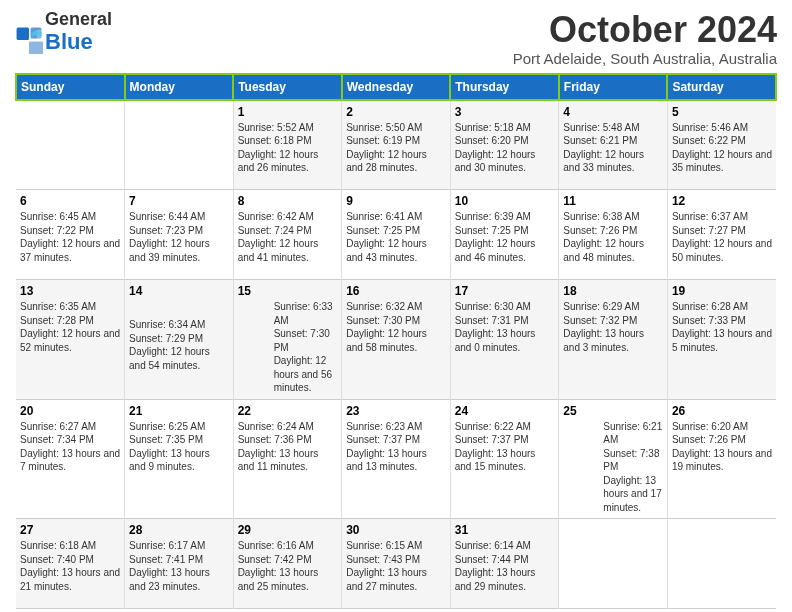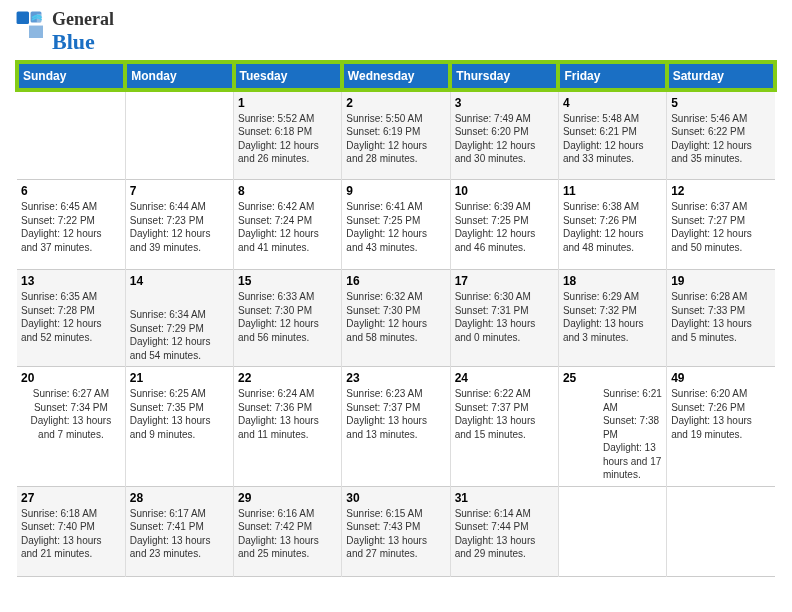--- a/index.html
+++ b/index.html
@@ -11,23 +11,22 @@
       padding: 10px 15px 15px 15px;
     }
     .header-area {
       display: flex;
       align-items: flex-start;
       justify-content: space-between;
       margin-bottom: 6px;
     }
     .logo {
       display: flex;
-      align-items: flex-start;
-      gap: 7px;
-      font-family: Liberation Serif, serif;
+      align-items: flex-end;
+      gap: 0px;
     }
     .logo-text {
       display: flex;
       flex-direction: column;
       line-height: 1.1;
     }
     .logo-general {
       font-size: 18px;
       font-weight: bold;
       color: #333;
@@ -60,21 +59,21 @@
       border-collapse: collapse;
       font-size: 11px;
     }
     thead tr th {
       background-color: #1a6fc4;
       color: #fff;
       padding: 5px 4px;
       text-align: left;
       font-size: 12px;
       font-weight: bold;
-      border: 4px solid #84cc16;
+      border: 2px solid #84cc16;
     }
     tbody tr {
       border-bottom: 1px solid #ccc;
     }
     tbody tr:nth-child(odd) {
       background-color: #f5f5f5;
     }
     tbody tr:nth-child(even) {
       background-color: #fff;
     }
@@ -111,20 +110,24 @@
       <polygon points="18,20 36,20 36,36 18,36" fill="#1a6fc4" opacity="0.5"></polygon>
       <path d="M28 5 L34 5 L34 16 L28 16 Z" fill="#fff" opacity="0.3"></path>
       <path d="M22 10 Q30 4 34 10" fill="none" stroke="#4ac8f0" stroke-width="2.5"></path>
       <path d="M22 13 Q30 7 34 13" fill="none" stroke="#4ac8f0" stroke-width="2"></path>
     </svg>
     <div class="logo-text">
       <span class="logo-general">General</span>
       <span class="logo-blue">Blue</span>
     </div>
   </div>
+  <div class="title-area">
+    <div class="month-title">October 2024</div>
+    <div class="location">Port Adelaide, South Australia, Australia</div>
+  </div>
 </div>
 
 <table>
   <thead>
     <tr>
     <th>Sunday</th>
         <th>Monday</th>
         <th>Tuesday</th>
         <th>Wednesday</th>
         <th>Thursday</th>
@@ -143,21 +146,21 @@
 Daylight: 12 hours and 26 minutes.</div>
         </td>
         <td>
           <span class="day-num">2</span>
           <div class="day-info" style="white-space: pre-line;">Sunrise: 5:50 AM
 Sunset: 6:19 PM
 Daylight: 12 hours and 28 minutes.</div>
         </td>
         <td>
           <span class="day-num">3</span>
-          <div class="day-info" style="white-space: pre-line;">Sunrise: 7:49 AM
+          <div class="day-info" style="white-space: pre-line;">Sunrise: 5:18 AM
 Sunset: 6:20 PM
 Daylight: 12 hours and 30 minutes.</div>
         </td>
         <td>
           <span class="day-num">4</span>
           <div class="day-info" style="white-space: pre-line;">Sunrise: 5:48 AM
 Sunset: 6:21 PM
 Daylight: 12 hours and 33 minutes.</div>
         </td>
         <td>
@@ -219,21 +222,21 @@
 Daylight: 12 hours and 52 minutes.</div>
         </td>
         <td>
           <span class="day-num">14</span>
           <div class="day-info" style="white-space: pre-line; margin-top: 20px;">Sunrise: 6:34 AM
 Sunset: 7:29 PM
 Daylight: 12 hours and 54 minutes.</div>
         </td>
         <td>
           <span class="day-num">15</span>
-          <div class="day-info" style="white-space: pre-line;">Sunrise: 6:33 AM
+          <div class="day-info" style="white-space: pre-line; margin-left: 36px;">Sunrise: 6:33 AM
 Sunset: 7:30 PM
 Daylight: 12 hours and 56 minutes.</div>
         </td>
         <td>
           <span class="day-num">16</span>
           <div class="day-info" style="white-space: pre-line;">Sunrise: 6:32 AM
 Sunset: 7:30 PM
 Daylight: 12 hours and 58 minutes.</div>
         </td>
         <td>
@@ -251,21 +254,21 @@
         <td>
           <span class="day-num">19</span>
           <div class="day-info" style="white-space: pre-line;">Sunrise: 6:28 AM
 Sunset: 7:33 PM
 Daylight: 13 hours and 5 minutes.</div>
         </td>
       </tr>
       <tr>
         <td>
           <span class="day-num">20</span>
-          <div class="day-info" style="white-space: pre-line; text-align: center;">Sunrise: 6:27 AM
+          <div class="day-info" style="white-space: pre-line;">Sunrise: 6:27 AM
 Sunset: 7:34 PM
 Daylight: 13 hours and 7 minutes.</div>
         </td>
         <td>
           <span class="day-num">21</span>
           <div class="day-info" style="white-space: pre-line;">Sunrise: 6:25 AM
 Sunset: 7:35 PM
 Daylight: 13 hours and 9 minutes.</div>
         </td>
         <td>
@@ -286,21 +289,21 @@
 Sunset: 7:37 PM
 Daylight: 13 hours and 15 minutes.</div>
         </td>
         <td>
           <span class="day-num">25</span>
           <div class="day-info" style="white-space: pre-line; margin-left: 40px;">Sunrise: 6:21 AM
 Sunset: 7:38 PM
 Daylight: 13 hours and 17 minutes.</div>
         </td>
         <td>
-          <span class="day-num">49</span>
+          <span class="day-num">26</span>
           <div class="day-info" style="white-space: pre-line;">Sunrise: 6:20 AM
 Sunset: 7:26 PM
 Daylight: 13 hours and 19 minutes.</div>
         </td>
       </tr>
       <tr>
         <td>
           <span class="day-num">27</span>
           <div class="day-info" style="white-space: pre-line;">Sunrise: 6:18 AM
 Sunset: 7:40 PM

